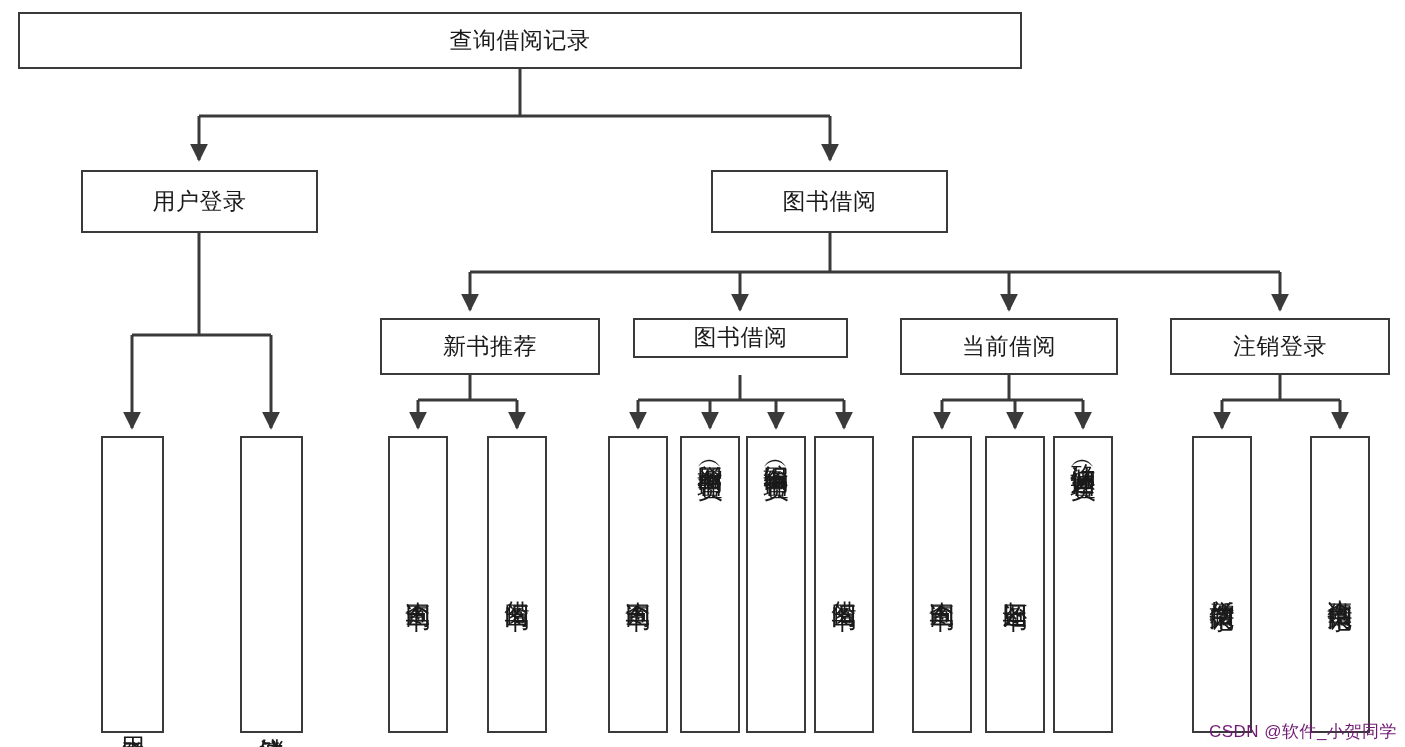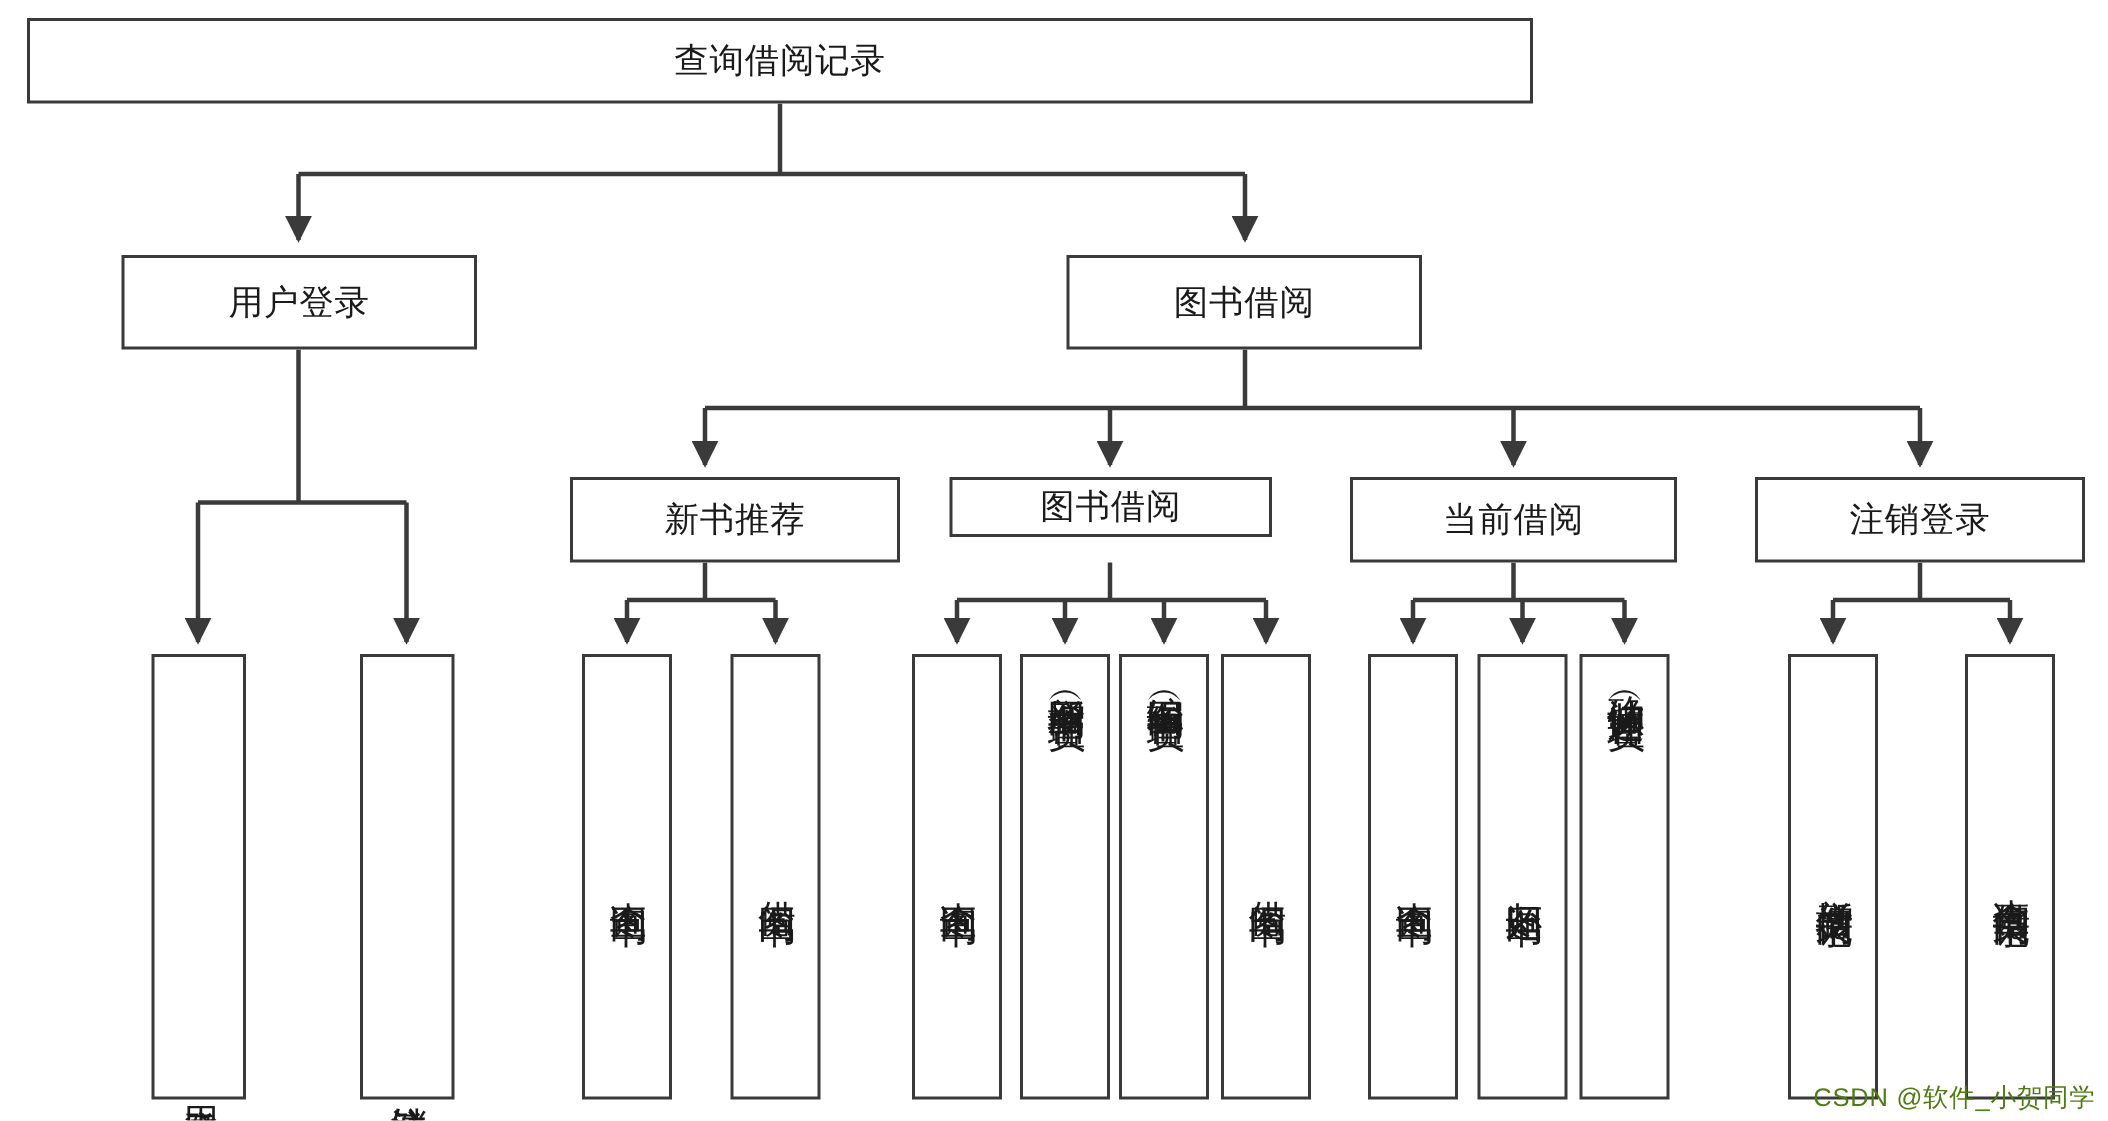--- a/index.html
+++ b/index.html
@@ -190,15 +190,15 @@
   <div class="node vert top-anchor" style="left: 1053px; top: 436px; width: 60px; height: 297px; border-color: rgb(58, 58, 58); background: rgb(255, 255, 255); color: rgb(26, 26, 26);">
     <span class="node-label">确认归还（管理员）</span>
   </div>
   <div class="node vert" style="left: 1192px; top: 436px; width: 60px; height: 297px; border-color: rgb(58, 58, 58); background: rgb(255, 255, 255); color: rgb(26, 26, 26);">
     <span class="node-label">新增借阅记录</span>
   </div>
   <div class="node vert" style="left: 1310px; top: 436px; width: 60px; height: 297px; border-color: rgb(58, 58, 58); background: rgb(255, 255, 255); color: rgb(26, 26, 26);">
     <span class="node-label">查询借阅记录</span>
   </div>
 
-  <div id="watermark" style="color: #4d7c0f;">CSDN @软件_小贺同学</div>
+  <div id="watermark" style="color: #701a75;">CSDN @软件_小贺同学</div>
 
 </div>
 
 </body></html>

